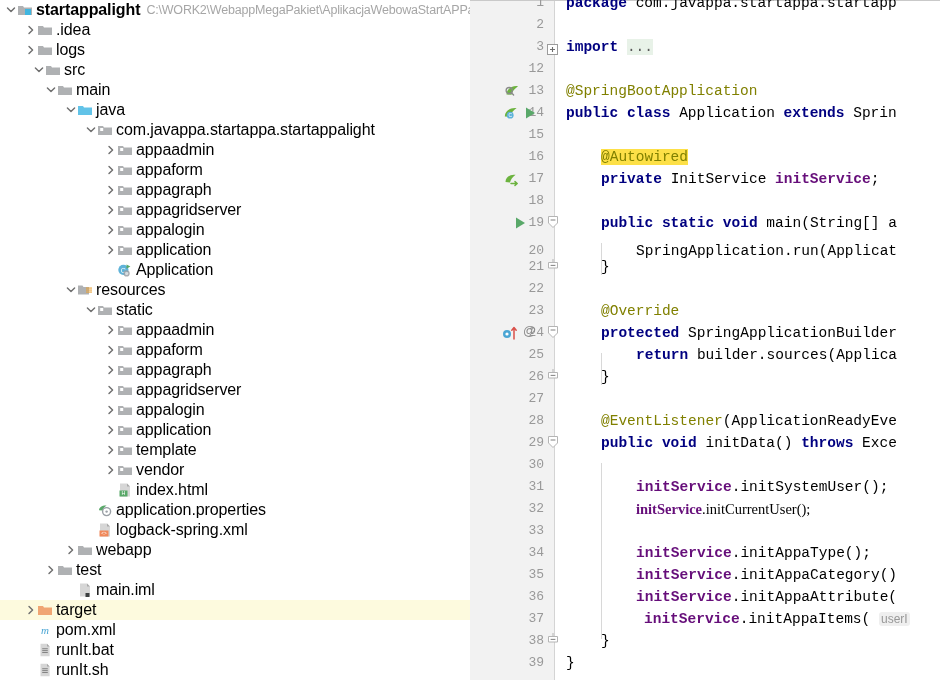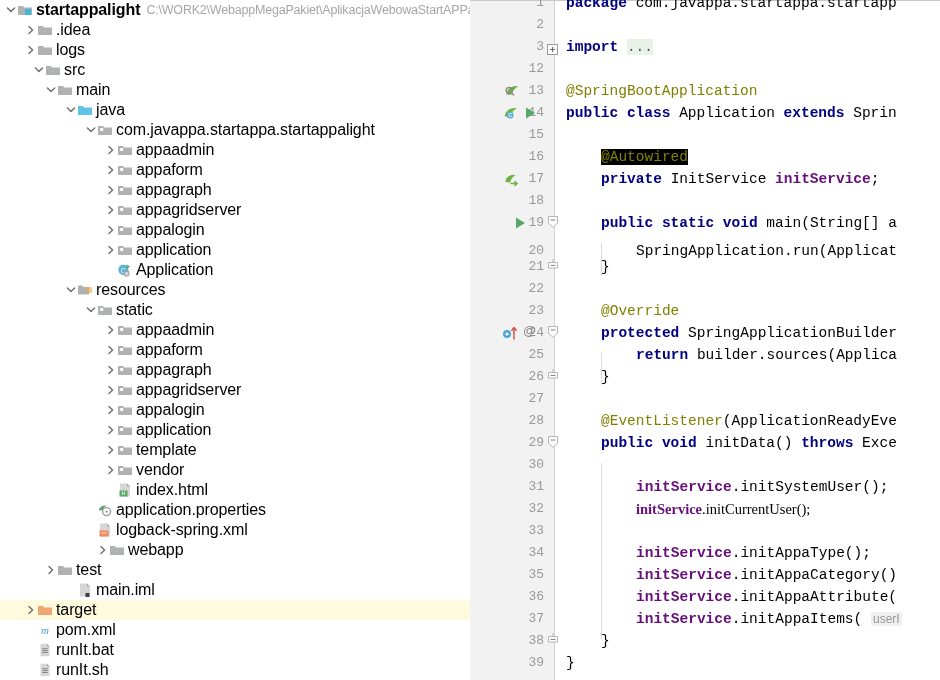--- a/index.html
+++ b/index.html
@@ -132,21 +132,21 @@
     font-family: "Liberation Mono", monospace;
     font-size: 14.5px;
     white-space: pre;
     color: #000000;
     letter-spacing: 0px;
   }
   .kw  { color: #000080; font-weight: bold; }
   .ann { color: #808000; }
   .fld { color: #660e7a; font-weight: bold; }
   .pln { color: #000000; }
-  .hl-ann { background: #000000; text-align: center; }
+  .hl-ann { background: #fde047; text-align: center; }
   .fold-placeholder {
     background: #e8f2e8;
     color: #5a5a5a;
   }
   .param-hint {
     background: #efefef;
     color: #989898;
     font-family: "Liberation Sans", sans-serif;
     font-size: 12px;
     border-radius: 3px;
@@ -475,21 +475,21 @@
         <div class="tree-row" style="padding-left: 84px;">
           <span class="arrow"></span>
           <span class="t-icon"><svg width="16" height="16" viewBox="0 0 16 16">
               <path d="M3 1.5 L10 1.5 L13 4.5 L13 14.5 L3 14.5 Z" fill="#d6d6d6"></path>
               <path d="M10 1.5 L13 4.5 L10 4.5 Z" fill="#a9a9a9"></path>
               <rect x="2.5" y="8.5" width="9" height="6" fill="#f0885a"></rect>
               <text x="7" y="13.3" font-size="4.6" font-family="Liberation Sans" fill="#ffffff" text-anchor="middle">&lt;&gt;</text>
             </svg></span>
           <span class="t-label">logback-spring.xml</span>
         </div>
-        <div class="tree-row" style="padding-left: 96px;">
+        <div class="tree-row" style="padding-left: 64px;">
           <span class="arrow">
             <svg width="10" height="10" viewBox="0 0 10 10">
               <path d="M3 1.4 L6.6 5 L3 8.6" stroke="#6e6e6e" stroke-width="1.4" fill="none" stroke-linecap="round" stroke-linejoin="round"></path>
             </svg>
           </span>
           <span class="t-icon"><svg width="16" height="16" viewBox="0 0 16 16">
               <path d="M1 4 L6 4 L7 5.5 L15 5.5 L15 13 L1 13 Z" fill="#afb1b3"></path>
             </svg></span>
           <span class="t-label">webapp</span>
         </div>
@@ -621,21 +621,21 @@
                 <path d="M0.5 0.5 H9.5 V7 L5 11.5 L0.5 7 Z" fill="#ffffff" stroke="#b4b4b4"></path>
                 <path d="M2.6 4 H7.4" stroke="#8a8a8a" stroke-width="1.1"></path>
               </svg></span></span><span class="code-text" style="left: 131px;"><span class="kw">public </span><span class="kw">void </span><span class="pln">initData() </span><span class="kw">throws </span><span class="pln">Exce</span></span></div>
         <div class="code-row" style="top: 454px;"><span class="ln">30</span><span class="code-text" style="left: 166px;"></span></div>
         <div class="code-row" style="top: 476px;"><span class="ln">31</span><span class="code-text" style="left: 166px;"><span class="fld">initService</span><span class="pln">.initSystemUser();</span></span></div>
         <div class="code-row" style="top: 498px;"><span class="ln">32</span><span class="code-text" style="left: 166px; font-family: Liberation Serif, serif;"><span class="fld">initService</span><span class="pln">.initCurrentUser();</span></span></div>
         <div class="code-row" style="top: 520px;"><span class="ln">33</span><span class="code-text" style="left: 166px;"></span></div>
         <div class="code-row" style="top: 542px;"><span class="ln">34</span><span class="code-text" style="left: 166px;"><span class="fld">initService</span><span class="pln">.initAppaType();</span></span></div>
         <div class="code-row" style="top: 564px;"><span class="ln">35</span><span class="code-text" style="left: 166px;"><span class="fld">initService</span><span class="pln">.initAppaCategory()</span></span></div>
         <div class="code-row" style="top: 586px;"><span class="ln">36</span><span class="code-text" style="left: 166px;"><span class="fld">initService</span><span class="pln">.initAppaAttribute(</span></span></div>
-        <div class="code-row" style="top: 608px;"><span class="ln">37</span><span class="code-text" style="left: 166px;"><span class="fld">initService</span><span class="pln">.initAppaItems( </span><span class="param-hint">userI</span></span></div>
+        <div class="code-row" style="top: 608px;"><span class="ln">37</span><span class="code-text" style="left: 174px;"><span class="fld">initService</span><span class="pln">.initAppaItems( </span><span class="param-hint">userI</span></span></div>
         <div class="code-row" style="top: 630px;"><span class="ln">38</span><span class="fold"><span style="position:absolute;left:2px;top:1px;"><svg width="10" height="12" viewBox="0 0 10 12">
                 <path d="M5 0 L5 3" stroke="#b4b4b4" stroke-width="1"></path>
                 <path d="M0.5 3.5 H9.5 V9 H0.5 Z" fill="#ffffff" stroke="#b4b4b4"></path>
                 <path d="M2.6 6.4 H7.4" stroke="#8a8a8a" stroke-width="1.1"></path>
               </svg></span></span><span class="code-text" style="left: 131px;"><span class="pln">}</span></span></div>
         <div class="code-row" style="top: 652px;"><span class="ln">39</span><span class="code-text" style="left: 96px;"><span class="pln">}</span></span></div>
       </div>
   <div class="indent-guide" style="left: 131px; top: 243px; height: 32px;"></div>
       <div class="indent-guide" style="left: 131px; top: 353px; height: 32px;"></div>
       <div class="indent-guide" style="left: 131px; top: 463px; height: 176px;"></div>

